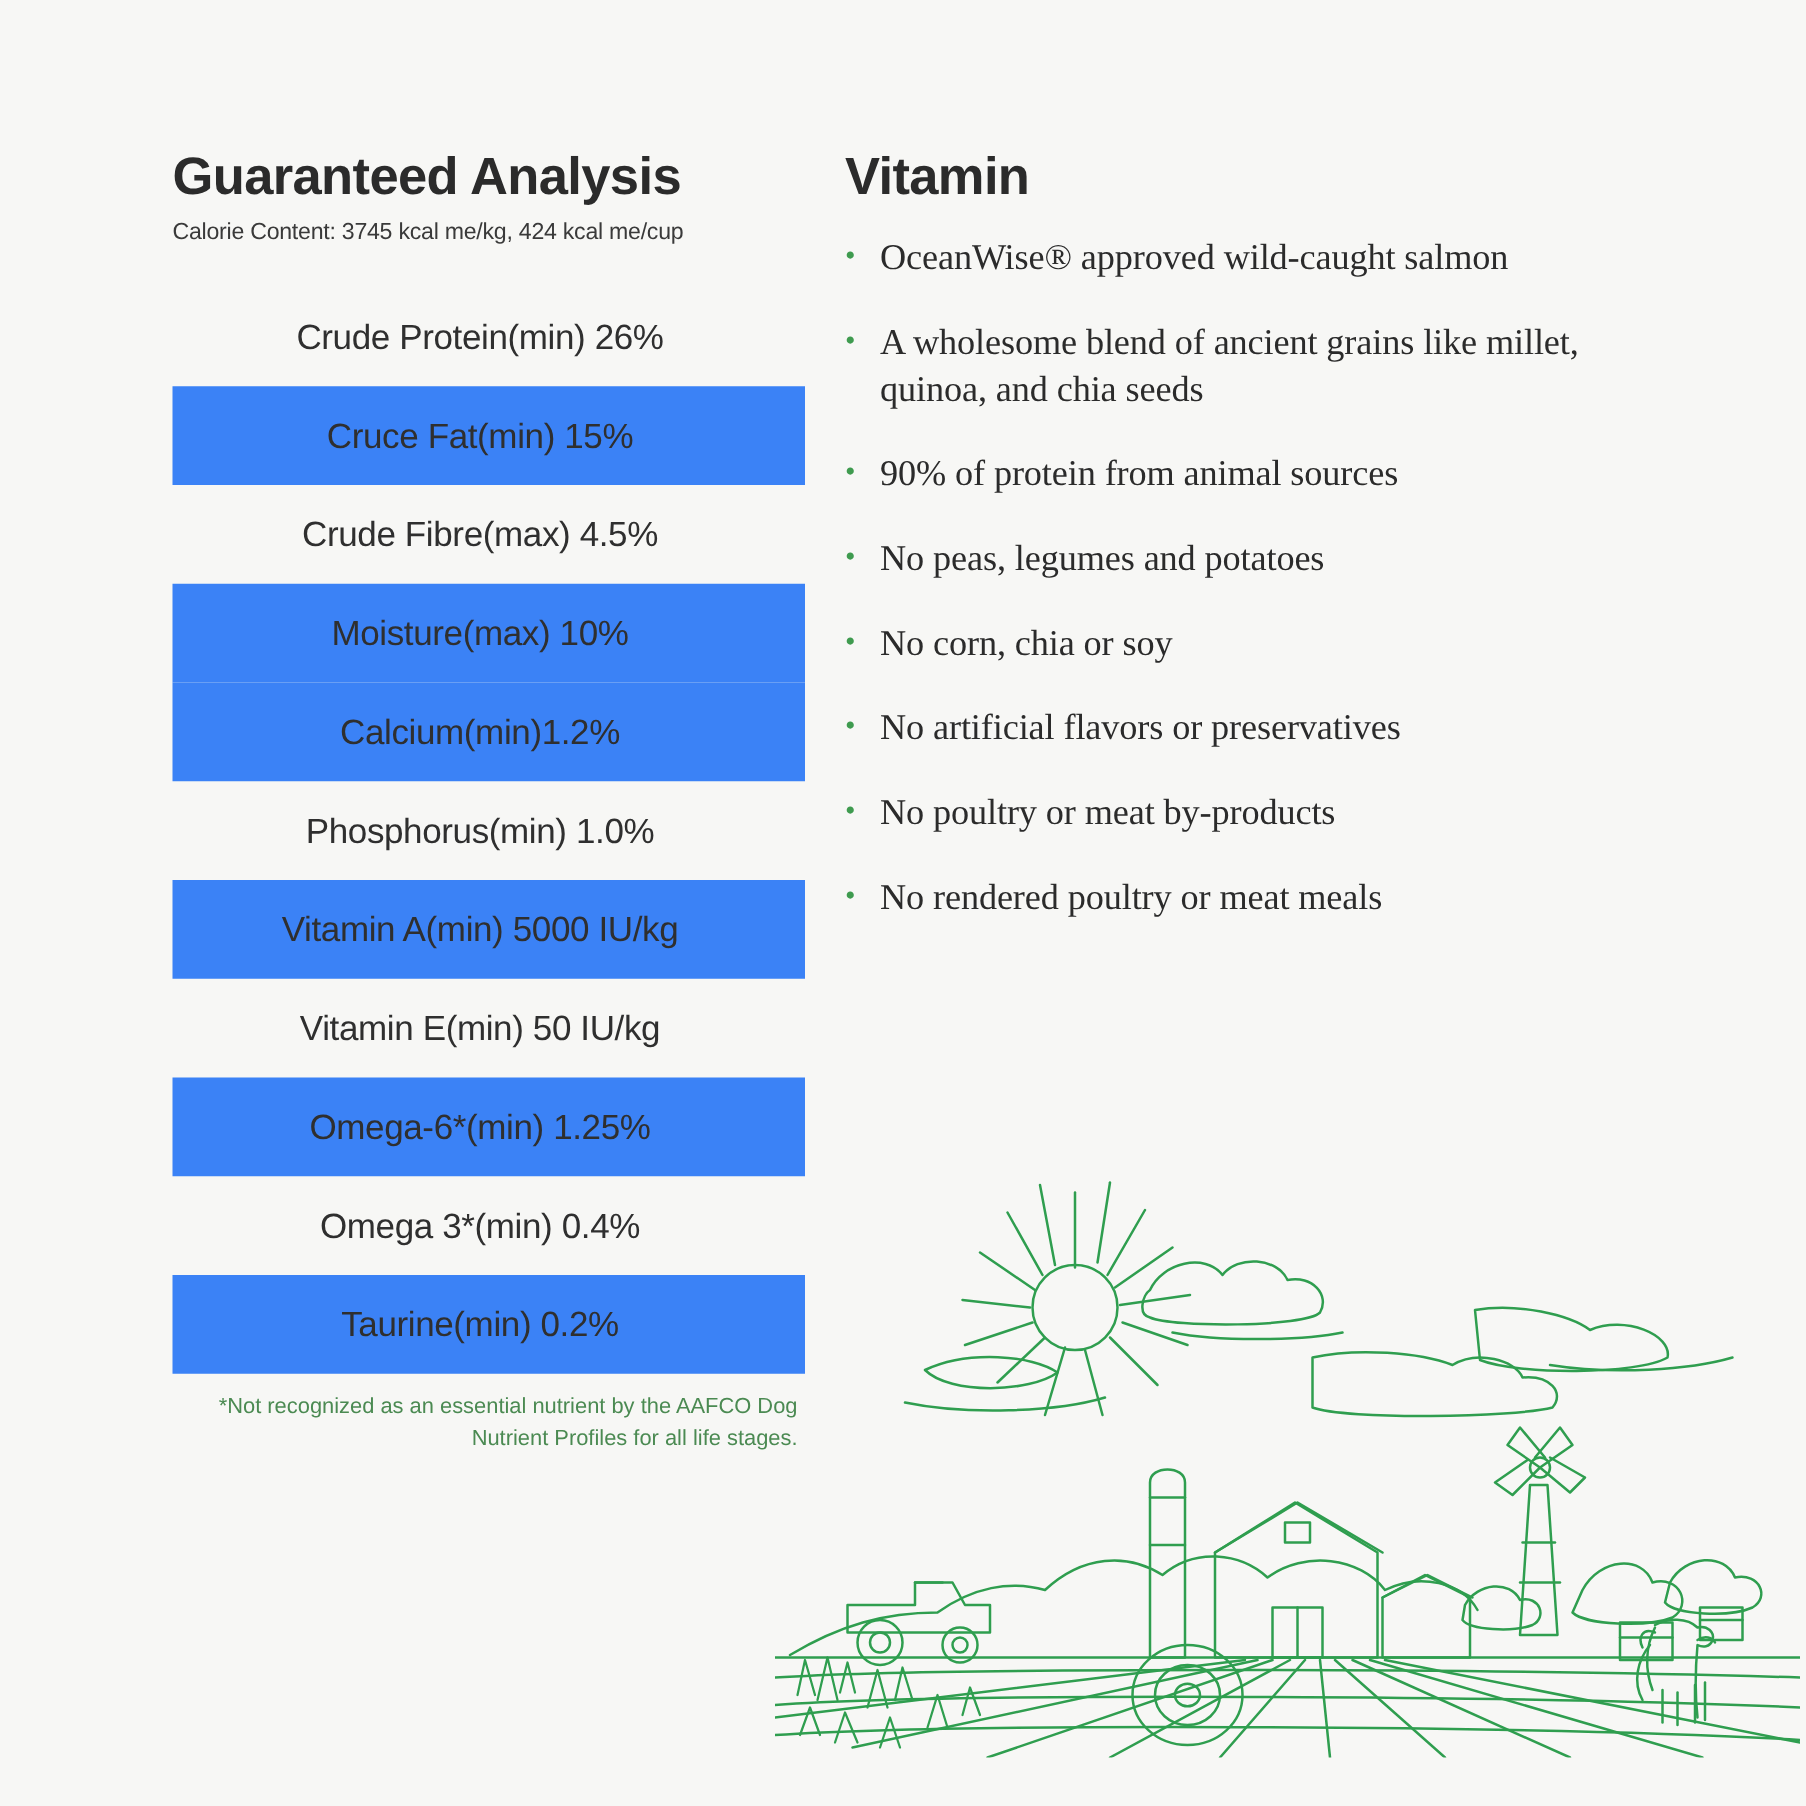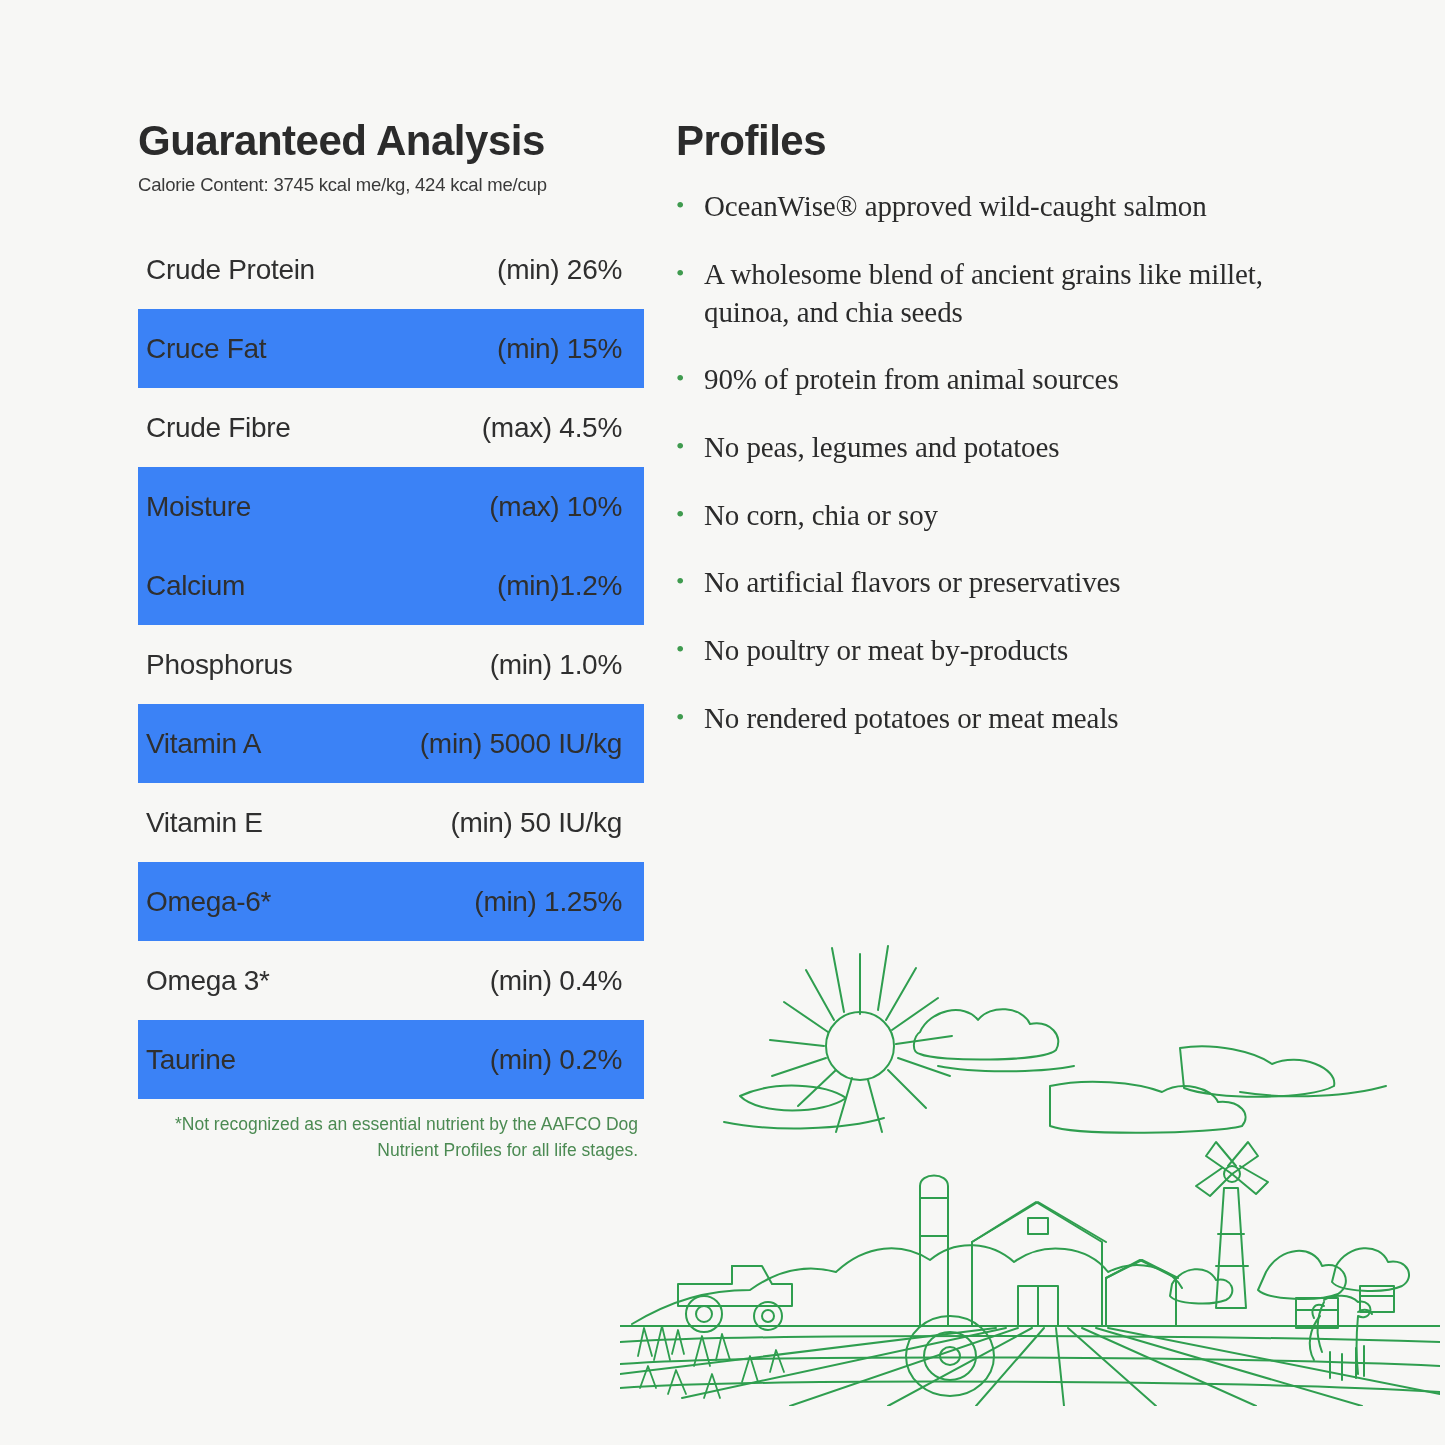--- a/index.html
+++ b/index.html
@@ -41,21 +41,21 @@
     margin-bottom: 34px;
     letter-spacing: -0.2px;
   }
   .ga-table {
     width: 506px;
   }
   .ga-row {
     height: 79px;
     display: flex;
     align-items: center;
-    justify-content: space-between;
+    justify-content: center;
     padding: 0 22px 0 8px;
     font-size: 28px;
     color: #2f2f2f;
     letter-spacing: -0.3px;
   }
   .ga-row.alt {
     background: #3b82f6;
   }
   .ga-row .nutrient { white-space: nowrap; }
   .ga-row .value { white-space: nowrap; }
@@ -169,21 +169,21 @@
       <div class="ga-row alt">
         <span class="nutrient">Taurine</span>
         <span class="value">(min) 0.2%</span>
       </div>
     </div>
 
     <div class="ga-footnote">*Not recognized as an essential nutrient by the AAFCO Dog Nutrient Profiles for all life stages.</div>
   </div>
 
   <div class="right-col">
-    <h1 class="ben-title">Profiles</h1>
+    <h1 class="ben-title">Vitamin</h1>
 
     <ul class="ben-list">
       <li class="ben-item">
         <span class="ben-bullet">•</span>
         <span class="ben-text">OceanWise® approved wild-caught salmon</span>
       </li>
       <li class="ben-item">
         <span class="ben-bullet">•</span>
         <span class="ben-text">A wholesome blend of ancient grains like millet, quinoa, and chia seeds</span>
       </li>
@@ -202,21 +202,21 @@
       <li class="ben-item">
         <span class="ben-bullet">•</span>
         <span class="ben-text">No artificial flavors or preservatives</span>
       </li>
       <li class="ben-item">
         <span class="ben-bullet">•</span>
         <span class="ben-text">No poultry or meat by-products</span>
       </li>
       <li class="ben-item">
         <span class="ben-bullet">•</span>
-        <span class="ben-text">No rendered potatoes or meat meals</span>
+        <span class="ben-text">No rendered poultry or meat meals</span>
       </li>
     </ul>
 
     <div class="farm">
       <svg viewBox="0 0 820 470" fill="none" stroke="#2f9e4f" stroke-width="2" stroke-linecap="round" stroke-linejoin="round">
 
         <g stroke-width="2">
           <path d="M240 18 L240 78"></path>
           <path d="M268 10 L258 74"></path>
           <path d="M212 12 L224 76"></path>

